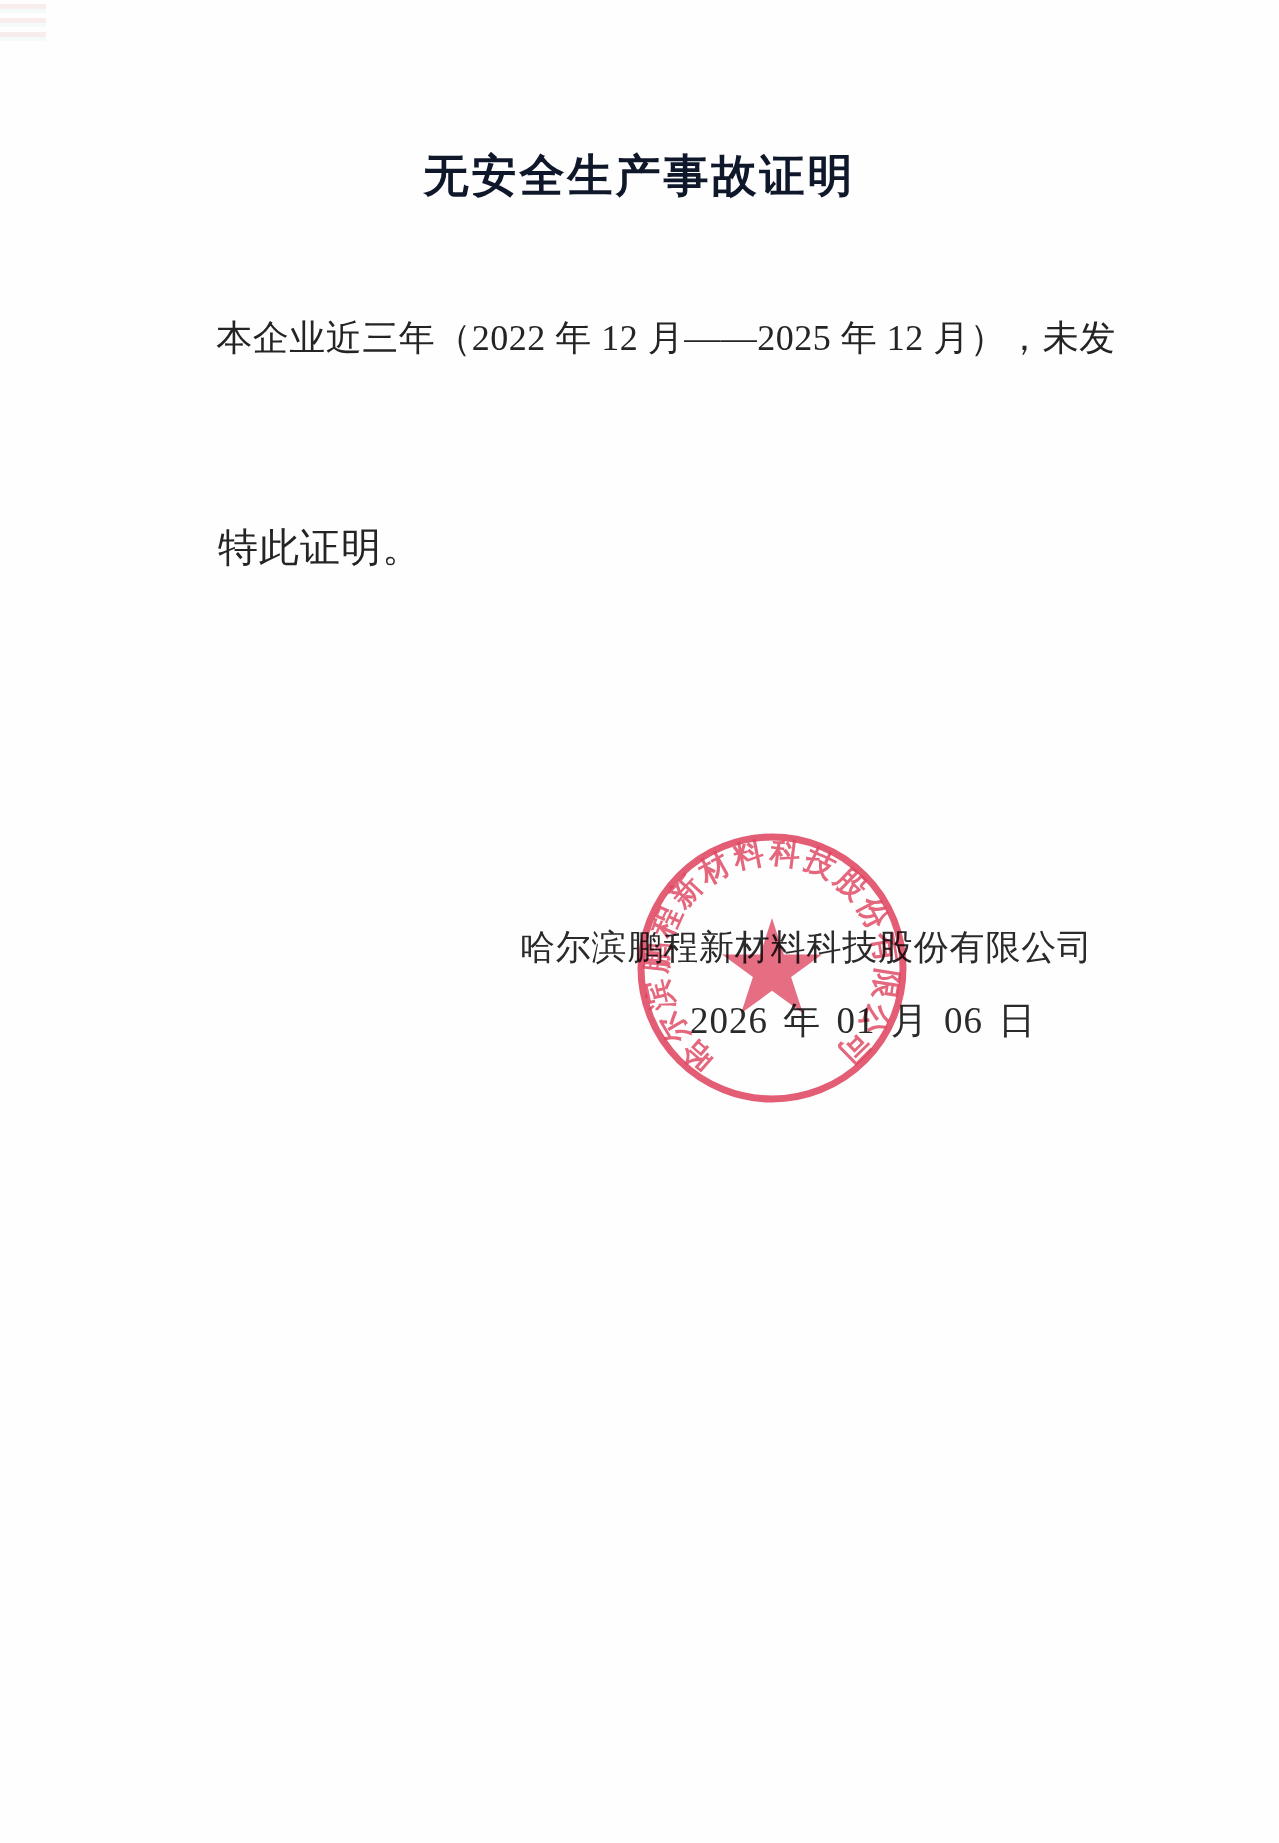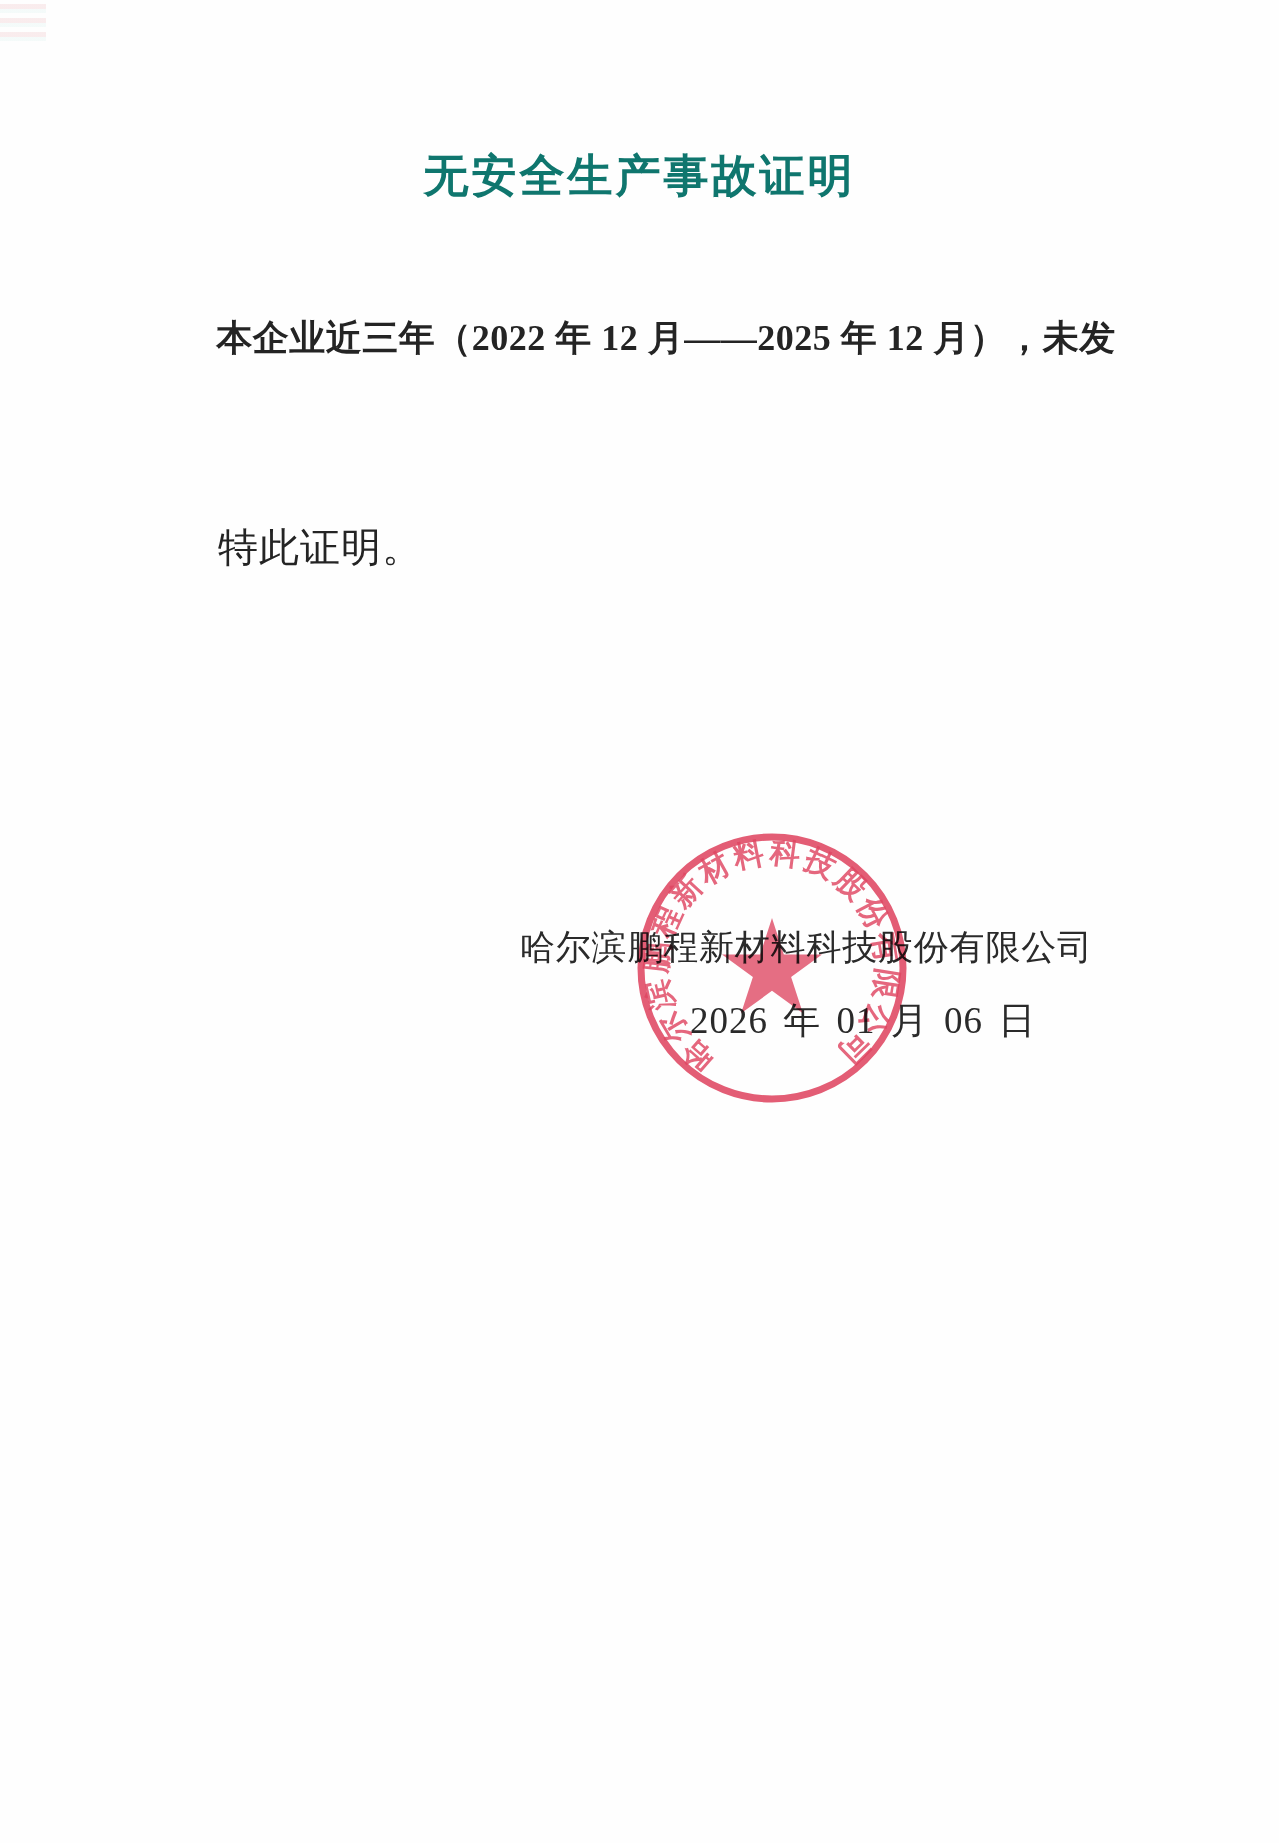--- a/index.html
+++ b/index.html
@@ -37,31 +37,30 @@
   }
   .doc-title {
     position: absolute;
     left: 0;
     top: 146px;
     width: 100%;
     text-align: center;
     font-size: 45px;
     font-weight: bold;
     letter-spacing: 3px;
-    color: #0f766e;
+    color: #0f172a;
   }
   .body-paragraph {
     position: absolute;
     left: 164px;
     right: 178px;
     top: 306px;
     font-size: 36px;
     line-height: 64px;
     color: #242424;
-    font-weight: bold;
   }
   .para-line-1 {
     text-indent: 1.45em;
     letter-spacing: 0.5px;
     white-space: nowrap;
   }
   .para-line-2 {
     letter-spacing: 0.2px;
     white-space: nowrap;
   }

